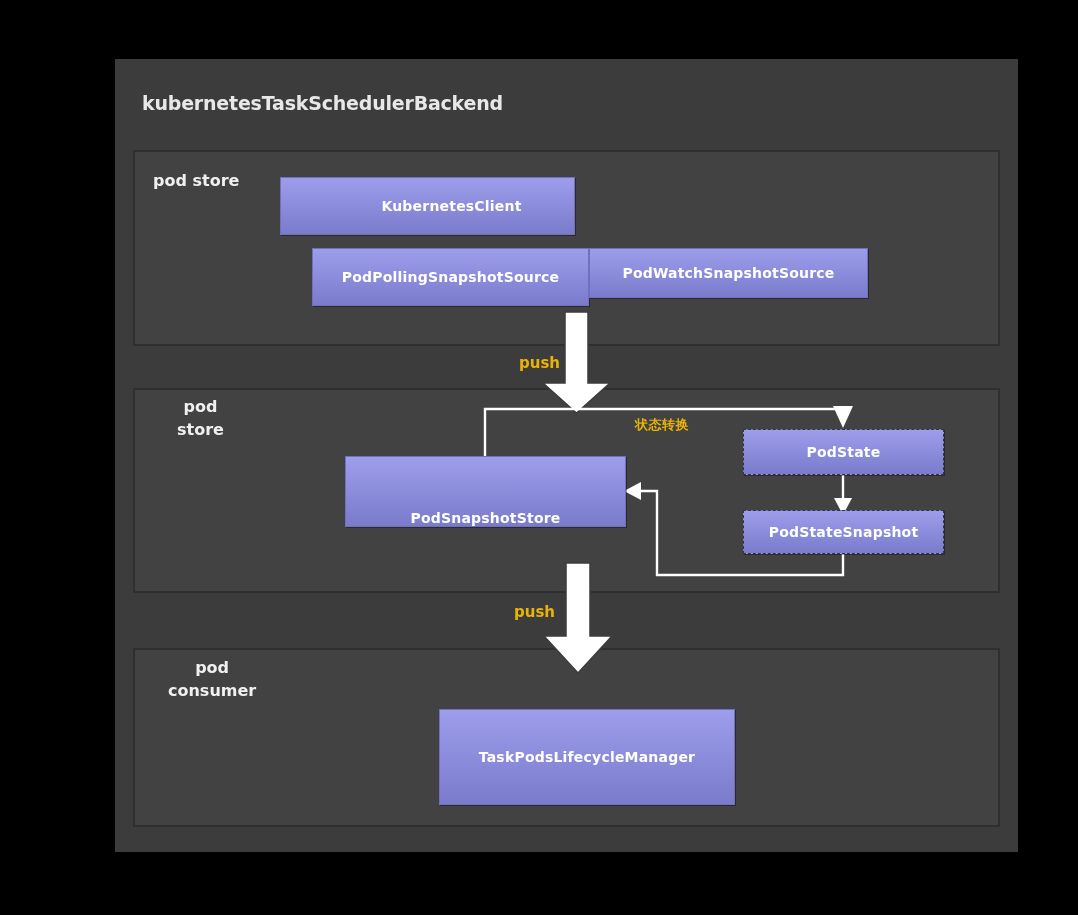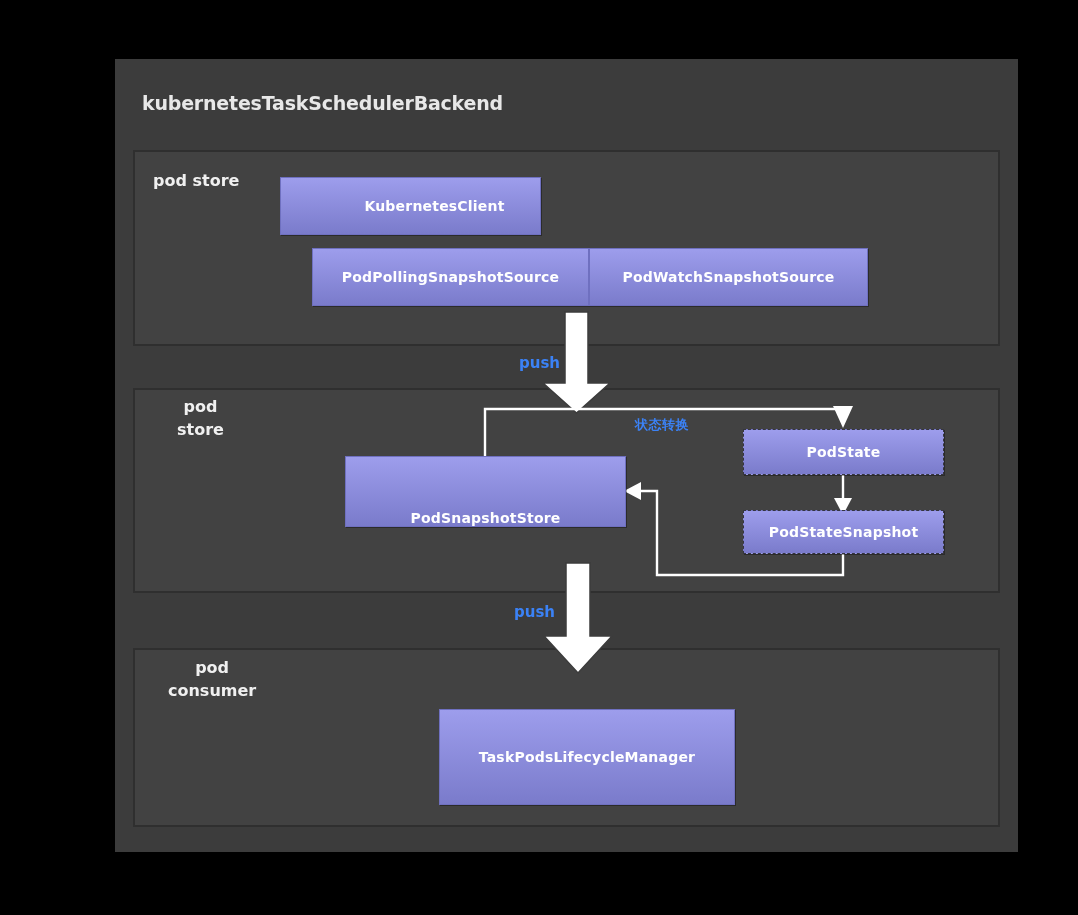--- a/index.html
+++ b/index.html
@@ -75,44 +75,44 @@
     font-size: 14px;
     font-weight: bold;
     letter-spacing: 0.2px;
     text-align: center;
     box-shadow: 1px 1px 0 rgba(0,0,0,0.35);
   }
   .node.dashed {
     border: 1px dashed #35353f;
   }
 
-  #node-kubernetes-client     { left: 280px; top: 177px; width: 261px; height: 58px; padding-left: 48px; }
+  #node-kubernetes-client     { left: 280px; top: 177px; width: 295px; height: 58px; padding-left: 48px; }
   #node-pod-polling-source    { left: 280px; top: 248px; width: 277px; height: 58px; margin-left: 32px; }
-  #node-pod-watch-source      { left: 589px; top: 248px; width: 279px; height: 58px; }
+  #node-pod-watch-source      { left: 589px; top: 248px; width: 279px; height: 50px; }
   #node-pod-snapshot-store    { left: 345px; top: 456px; width: 281px; height: 71px; align-items: flex-end; }
   #node-pod-state             { left: 743px; top: 429px; width: 201px; height: 46px; }
   #node-pod-state-snapshot    { left: 743px; top: 510px; width: 201px; height: 44px; }
   #node-task-pods-lifecycle   { left: 439px; top: 709px; width: 296px; height: 96px; }
 
   
   #connectors {
     position: absolute;
     left: 0;
     top: 0;
     width: 1078px;
     height: 915px;
     pointer-events: none;
   }
 
   
   .edge-label {
     position: absolute;
     font-size: 15px;
     font-weight: bold;
-    color: #3b82f6;
+    color: #eab308;
     white-space: nowrap;
   }
   #label-push-1 { left: 519px; top: 354px; }
   #label-push-2 { left: 514px; top: 603px; }
   #label-state-transition {
     left: 635px; top: 416px;
     font-size: 13px;
     letter-spacing: 0.5px;
   }
 </style>

